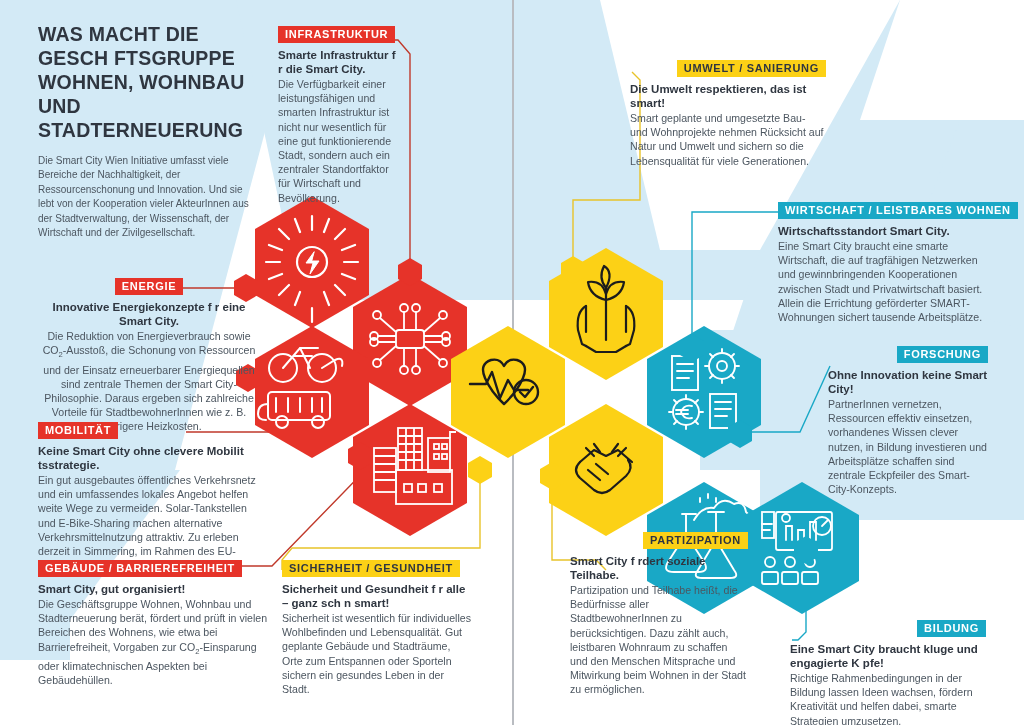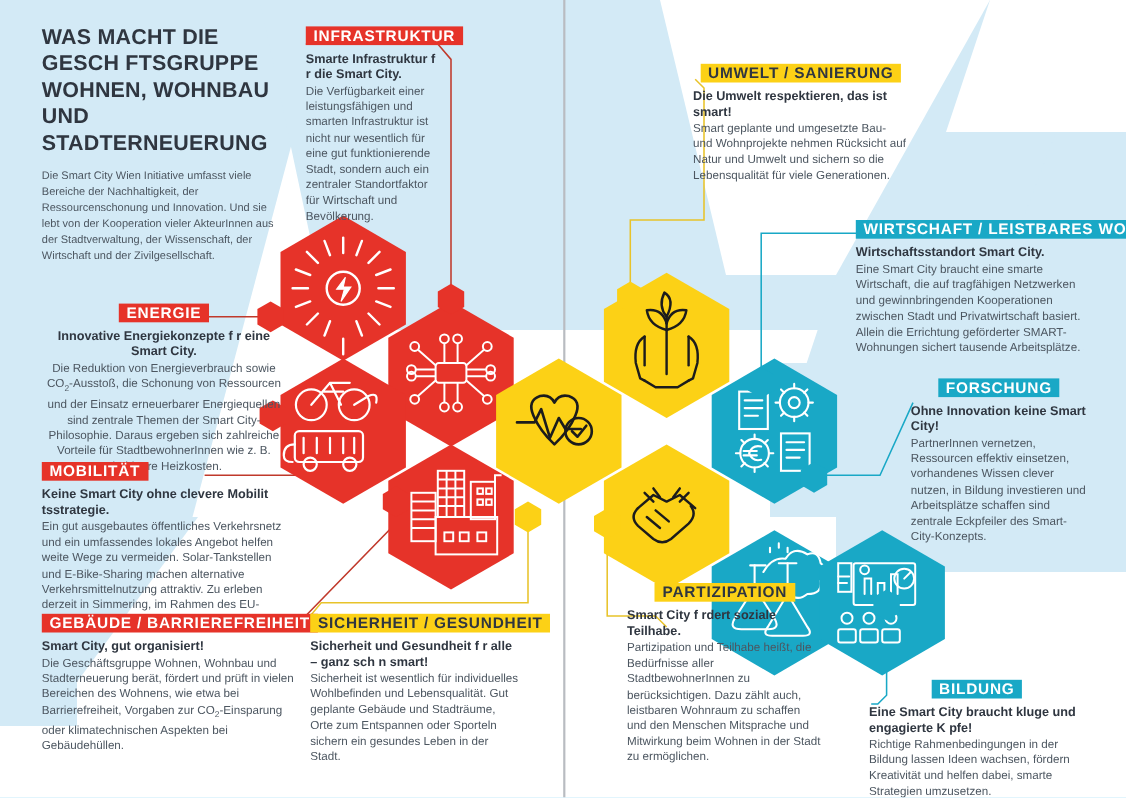--- a/index.html
+++ b/index.html
@@ -20,36 +20,36 @@
   
   .conn-layer{position:absolute;inset:0;width:1024px;height:725px;pointer-events:none;}
 
   
   .hex-layer{position:absolute;inset:0;width:1024px;height:725px;}
 
   
   .block{position:absolute;}
   .tag{
     display:inline-block;
-    font-size:14px;font-weight:bold;letter-spacing:.7px;
+    font-size:11px;font-weight:bold;letter-spacing:.7px;
     padding:3px 7px 3px 7px;line-height:11px;
     white-space:nowrap;
   }
   .tag.red{background:#e63329;color:#ffffff;}
   .tag.yellow{background:#fcd116;color:#2f3640;}
   .tag.cyan{background:#19a8c6;color:#ffffff;}
   .head{
     font-size:11.5px;font-weight:bold;color:#2f3640;
     line-height:14px;margin-top:5px;
   }
   .body{
     font-size:10.6px;line-height:14.2px;color:#4c5660;margin-top:1px;
     font-weight:normal;
   }
-  .block.right .tag-row{text-align:center;}
+  .block.right .tag-row{text-align:right;}
 
   
   .headline{
     position:absolute;left:38px;top:22px;width:250px;
     font-size:19.5px;font-weight:bold;line-height:24px;
     color:#2f3640;letter-spacing:.2px;
   }
   .intro{
     position:absolute;left:38px;top:154px;width:218px;
     font-size:10px;line-height:14.4px;color:#4c5660;

